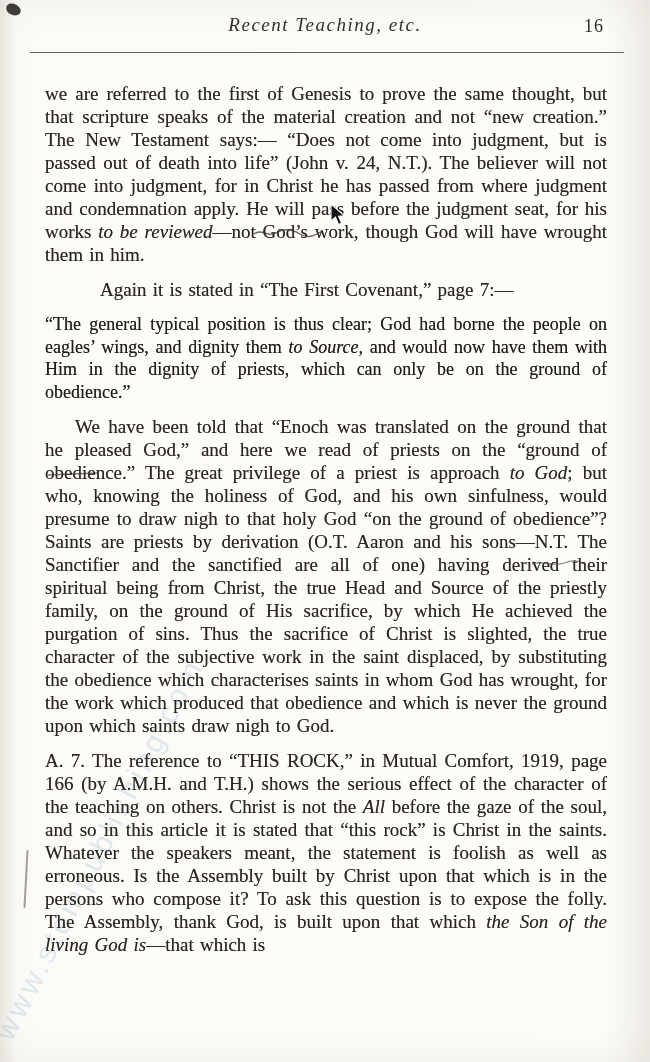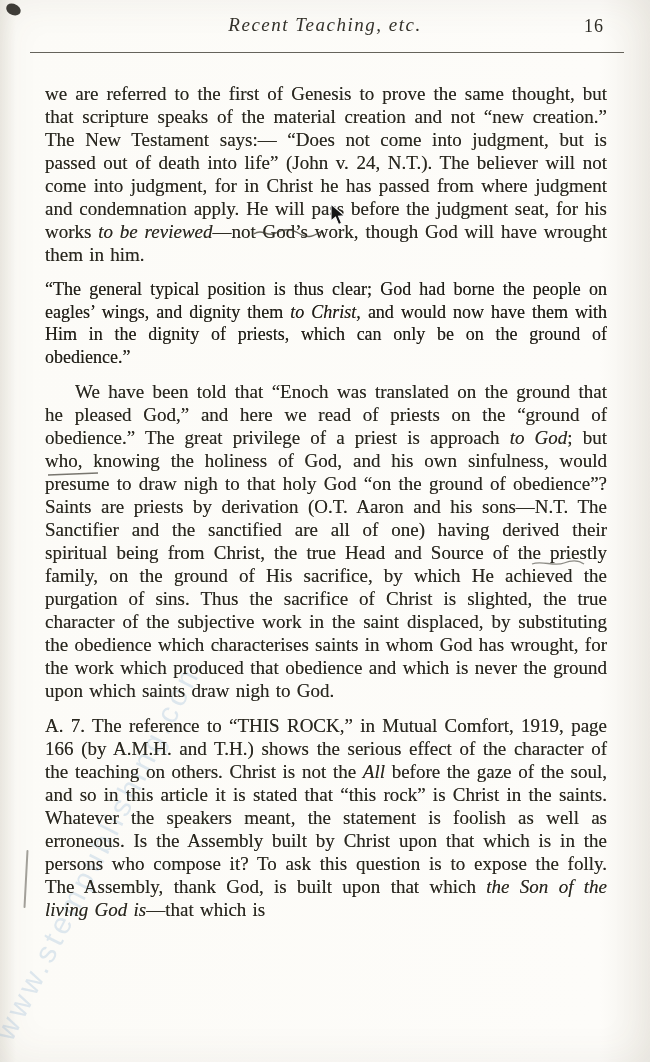--- a/index.html
+++ b/index.html
@@ -75,22 +75,23 @@
   <div class="running-head">
     <span class="head-title">Recent Teaching, etc.</span>
     <span class="page-num">16</span>
   </div>
   <div class="head-rule"></div>
 
   <div class="text">
 
     <p><span>we are referred to the first of Genesis to prove the same thought, but that scripture speaks of the material creation and not “new creation.” The New Testament says:— “Does not come into judgment, but is passed out of death into life” (John v. 24, N.T.). The believer will not come into judgment, for in Christ he has passed from where judgment and condemnation apply. He will pass before the judgment seat, for his works </span><em>to be reviewed</em><span>—not God’s work, though God will have wrought them in him.</span></p>
 
+    <p class="indent-lg"><span>Again it is stated in “The First Covenant,” page 7:—</span></p>
 
-    <p class="bq"><span>“The general typical position is thus clear; God had borne the people on eagles’ wings, and dignity them </span><em>to Christ,</em><span> and would now have them with Him in the dignity of priests, which can only be on the ground of obedience.”</span></p>
+    <p class="bq"><span>“The general typical position is thus clear; God had borne the people on eagles’ wings, and dignity them </span><em>to Source,</em><span> and would now have them with Him in the dignity of priests, which can only be on the ground of obedience.”</span></p>
 
     <p class="indent-md"><span>We have been told that “Enoch was translated on the ground that he pleased God,” and here we read of priests on the “ground of obedience.” The great privilege of a priest is approach </span><em>to God</em><span>; but who, knowing the holiness of God, and his own sinfulness, would presume to draw nigh to that holy God “on the ground of obedience”? Saints are priests by derivation (O.T. Aaron and his sons—N.T. The Sanctifier and the sanctified are all of one) having derived their spiritual being from Christ, the true Head and Source of the priestly family, on the ground of His sacrifice, by which He achieved the purgation of sins. Thus the sacrifice of Christ is slighted, the true character of the subjective work in the saint displaced, by substituting the obedience which characterises saints in whom God has wrought, for the work which produced that obedience and which is never the ground upon which saints draw nigh to God.</span></p>
 
     <p><span>A. 7. The reference to “THIS ROCK,” in Mutual Comfort, 1919, page 166 (by A.M.H. and T.H.) shows the serious effect of the character of the teaching on others. Christ is not the </span><em>All</em><span> before the gaze of the soul, and so in this article it is stated that “this rock” is Christ in the saints. Whatever the speakers meant, the statement is foolish as well as erroneous. Is the Assembly built by Christ upon that which is in the persons who compose it? To ask this question is to expose the folly. The Assembly, thank God, is built upon that which </span><em>the Son of the living God is</em><span>—that which is</span></p>
 
   </div>
 
   <svg class="pen-mark" style="left:252px;top:226px;width:72px;height:12px;" viewBox="0 0 72 12">
     <path d="M2 8 C 10 2, 16 12, 24 7 S 40 3, 48 8 S 62 10, 70 5" fill="none" stroke="#3a372e" stroke-width="1.4" opacity="0.75"></path>
   </svg>

